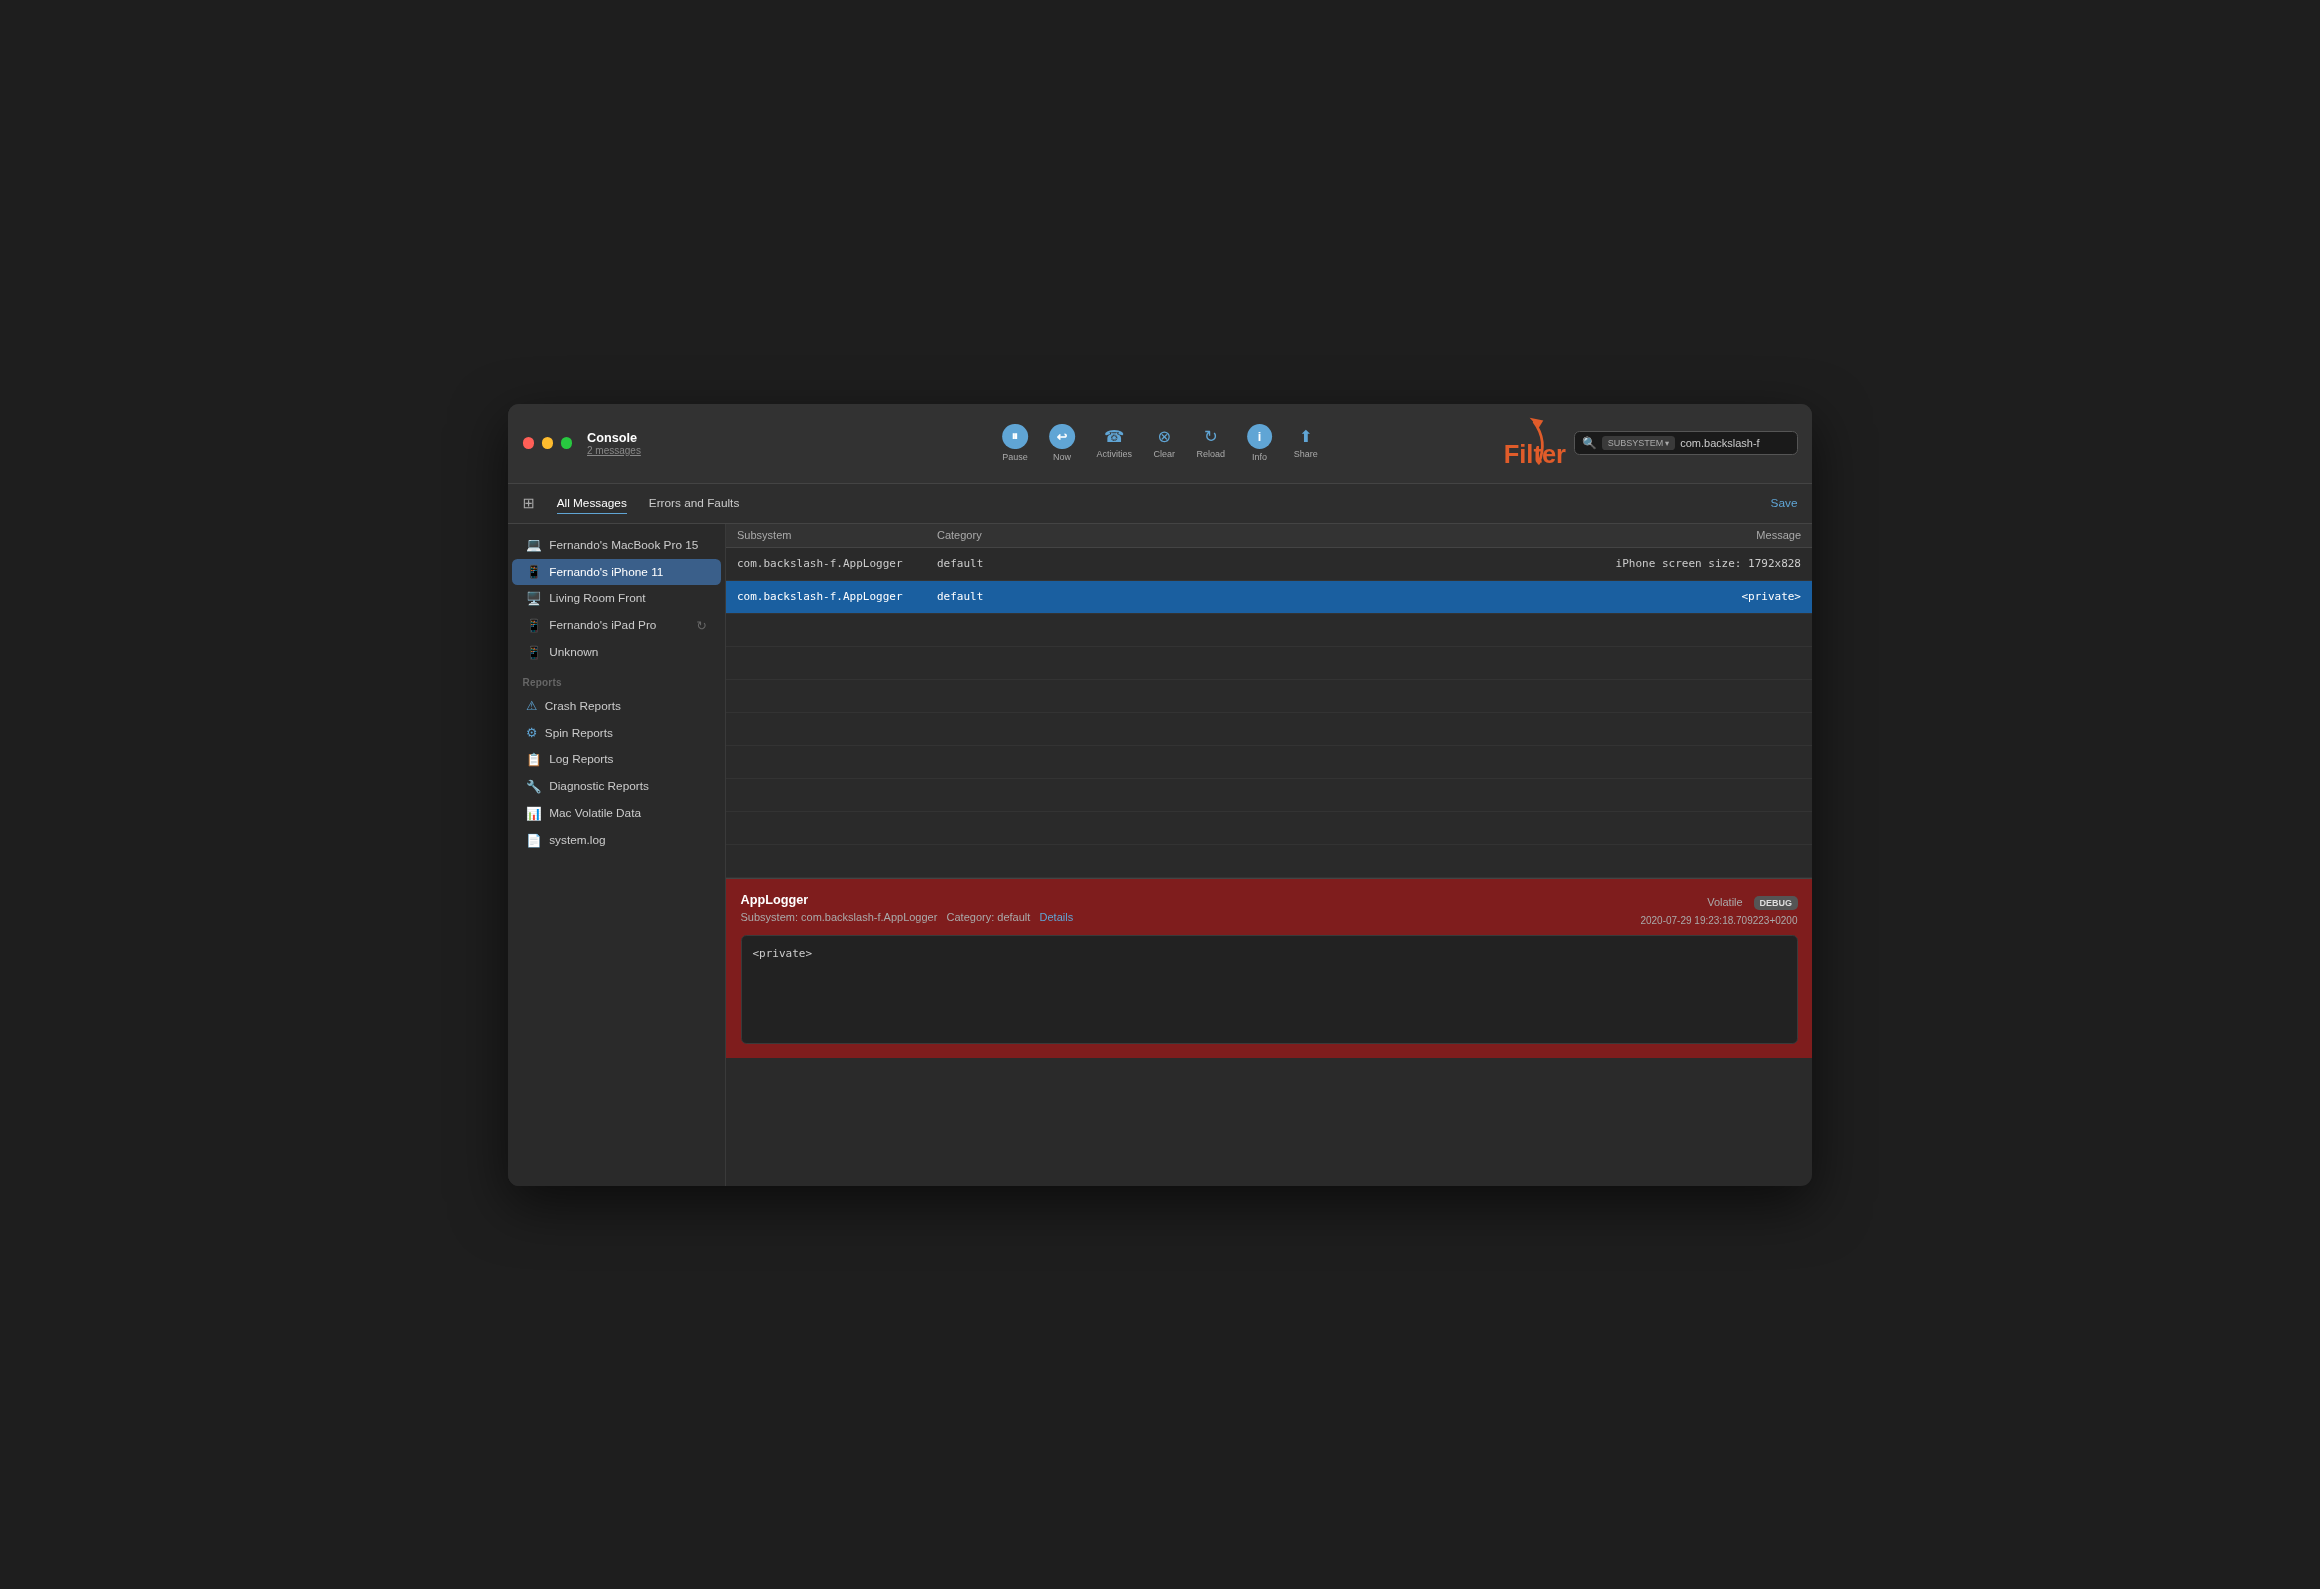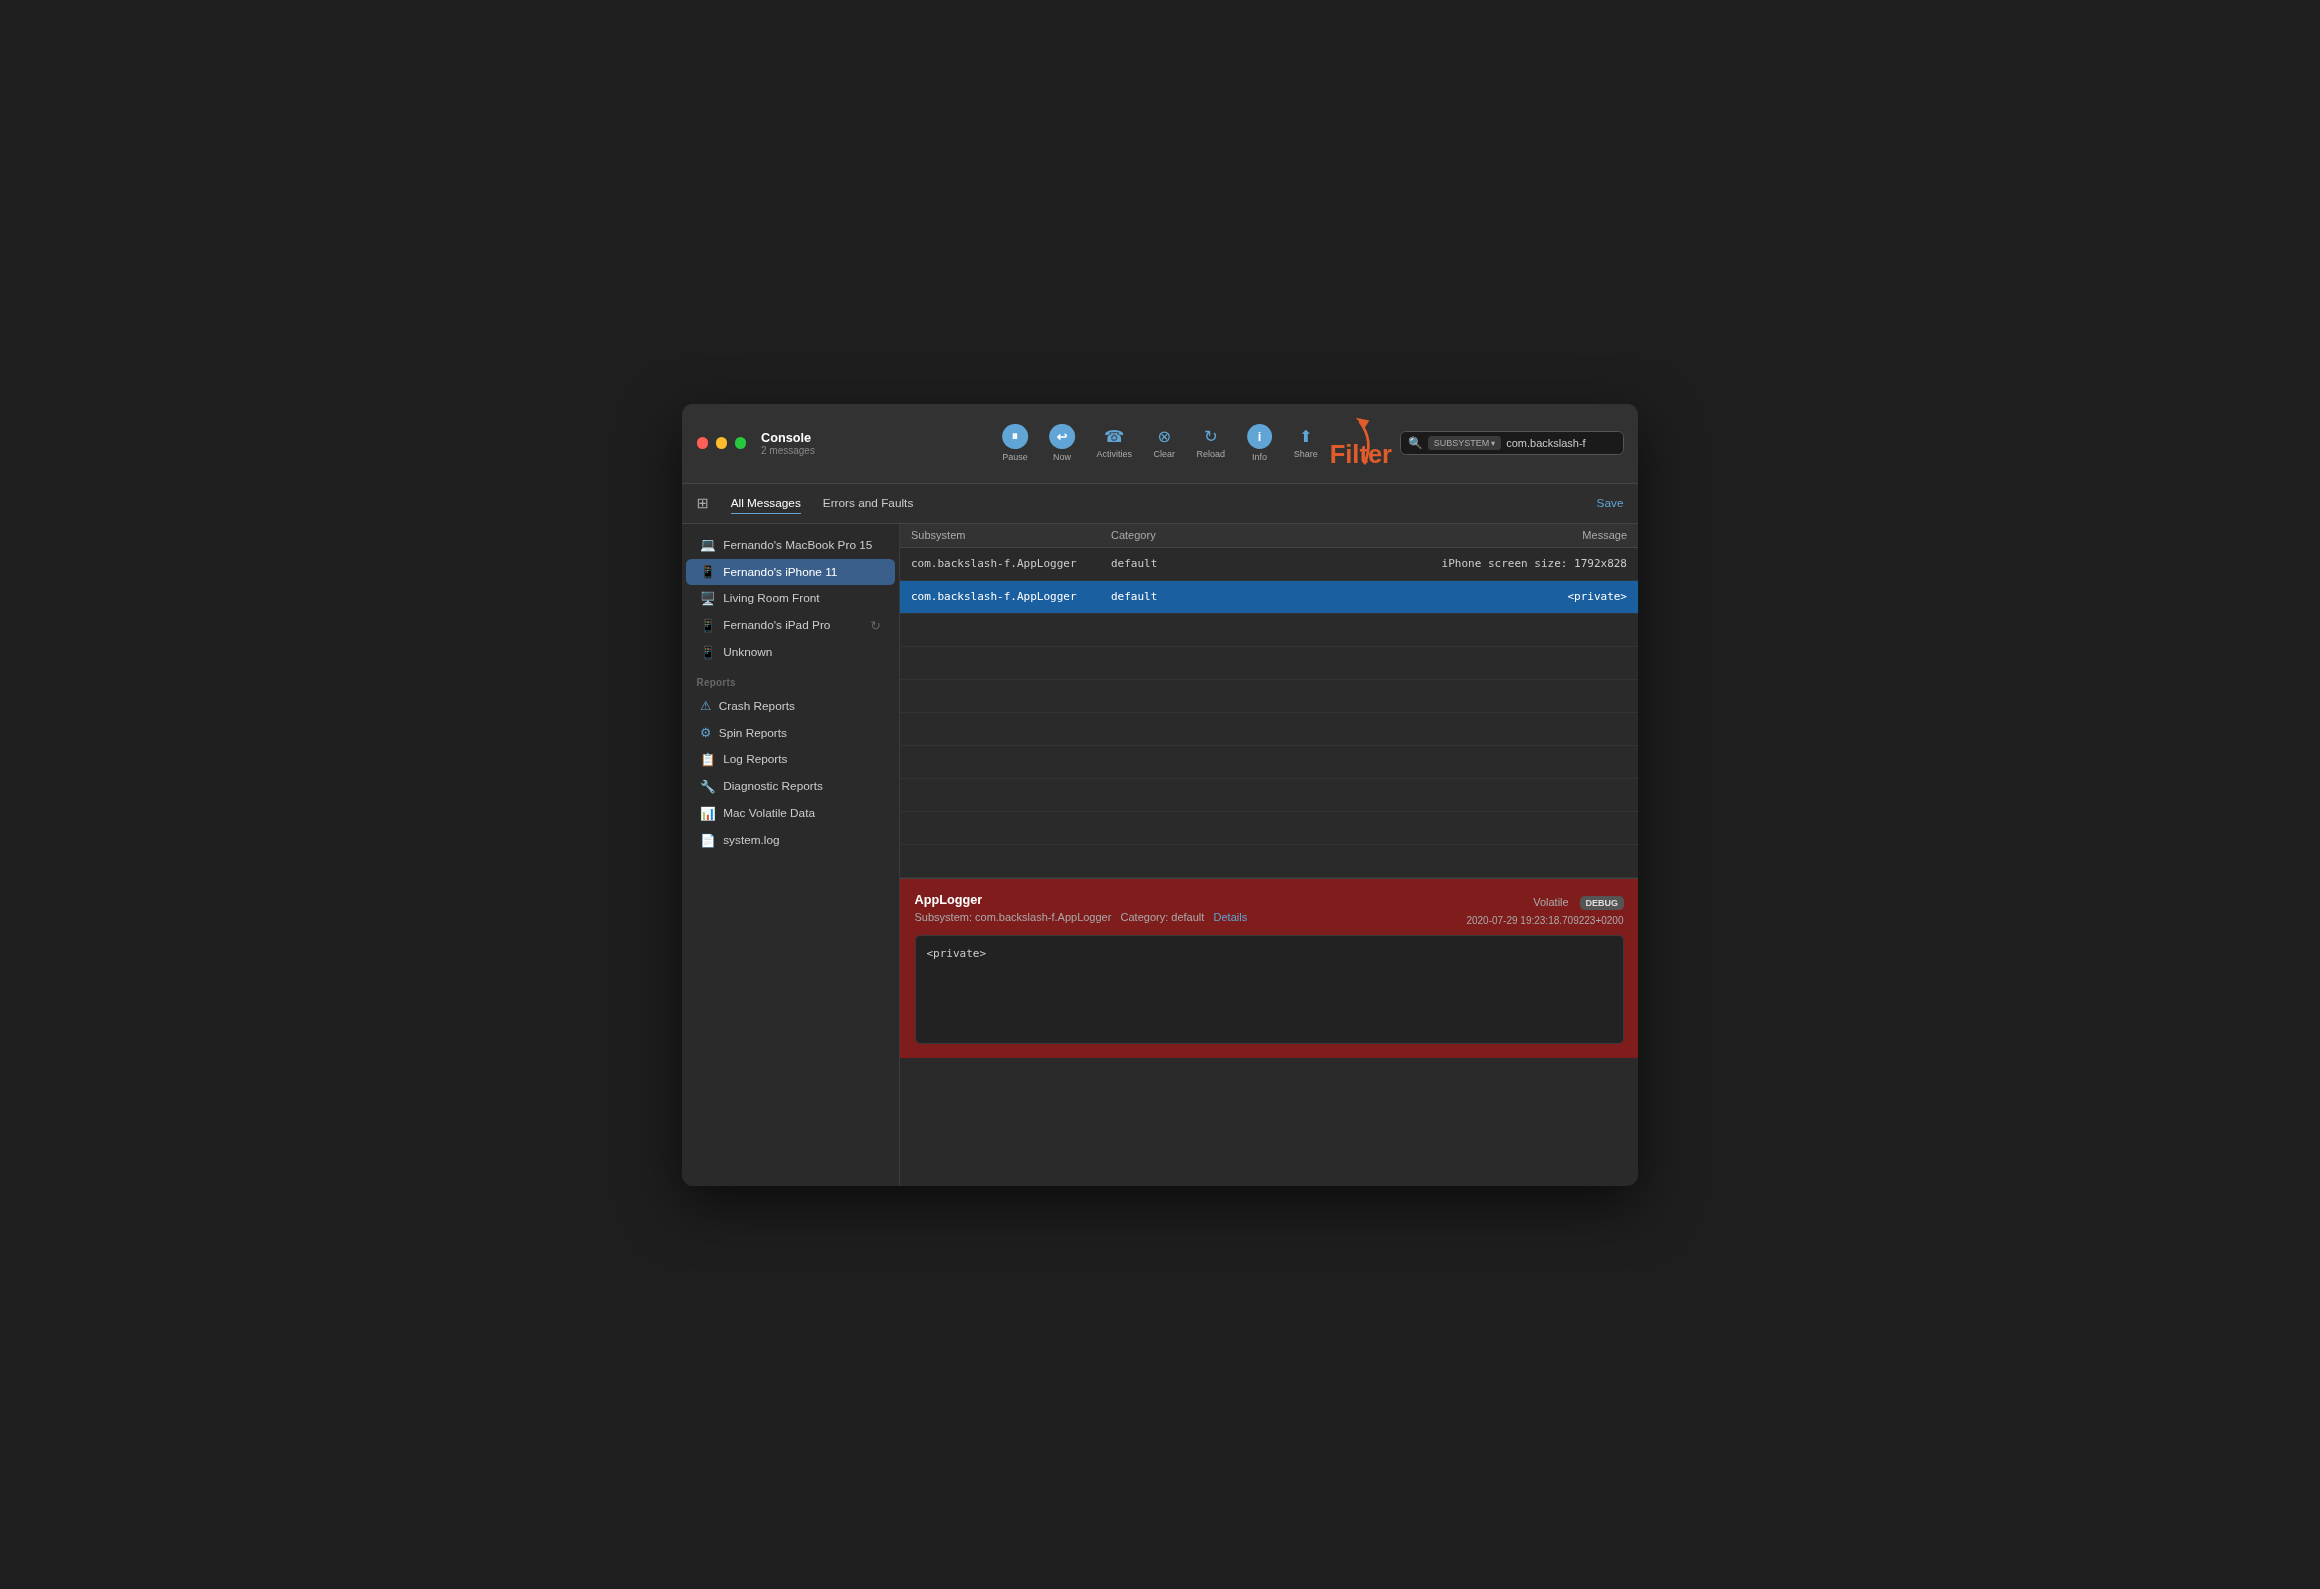--- a/index.html
+++ b/index.html
@@ -5,21 +5,21 @@
     * { box-sizing: border-box; margin: 0; padding: 0; }
     body {
       background: #1e1e1e;
       display: flex;
       align-items: center;
       justify-content: center;
       min-height: 100vh;
       font-family: -apple-system, BlinkMacSystemFont, 'SF Pro Text', 'Helvetica Neue', sans-serif;
     }
     .window {
-      width: 956px;
+      width: 1304px;
       height: 782px;
       background: #2a2a2a;
       border-radius: 11px;
       overflow: hidden;
       display: flex;
       flex-direction: column;
       box-shadow: 0 18px 55px rgba(0,0,0,0.6);
     }
     
     .titlebar {
@@ -50,20 +50,21 @@
       margin-right: auto;
     }
     .app-title-name {
       font-size: 12.7px;
       font-weight: 600;
       color: #fff;
     }
     .app-title-subtitle {
       font-size: 10px;
       color: #888;
+      text-decoration: underline;
     }
     .toolbar-center {
       display: flex;
       align-items: center;
       gap: 3.6px;
       position: absolute;
       left: 50%;
       transform: translateX(-50%);
     }
     .toolbar-btn {

